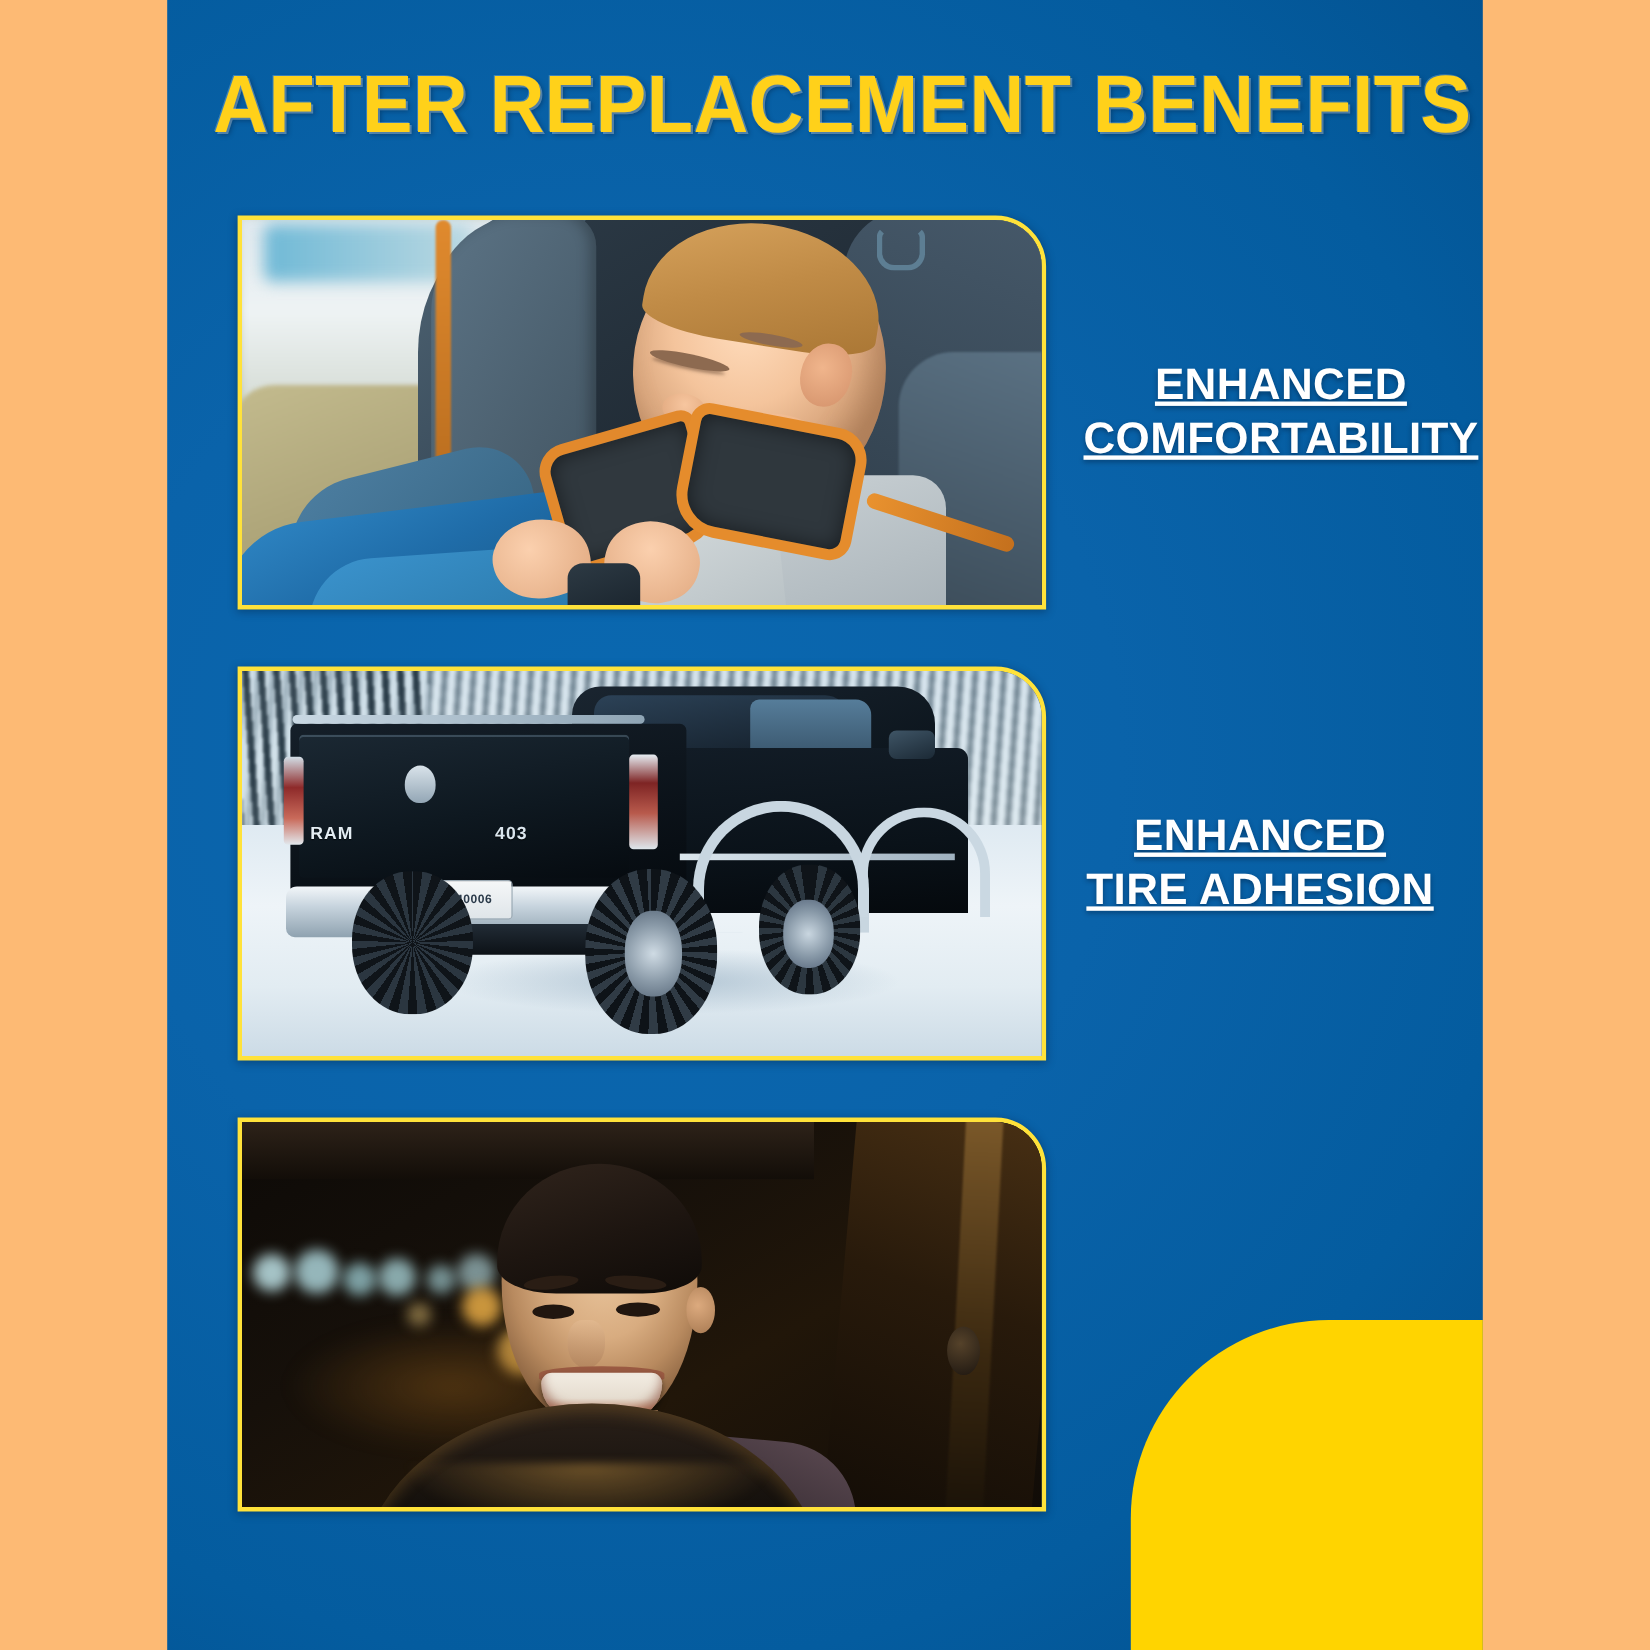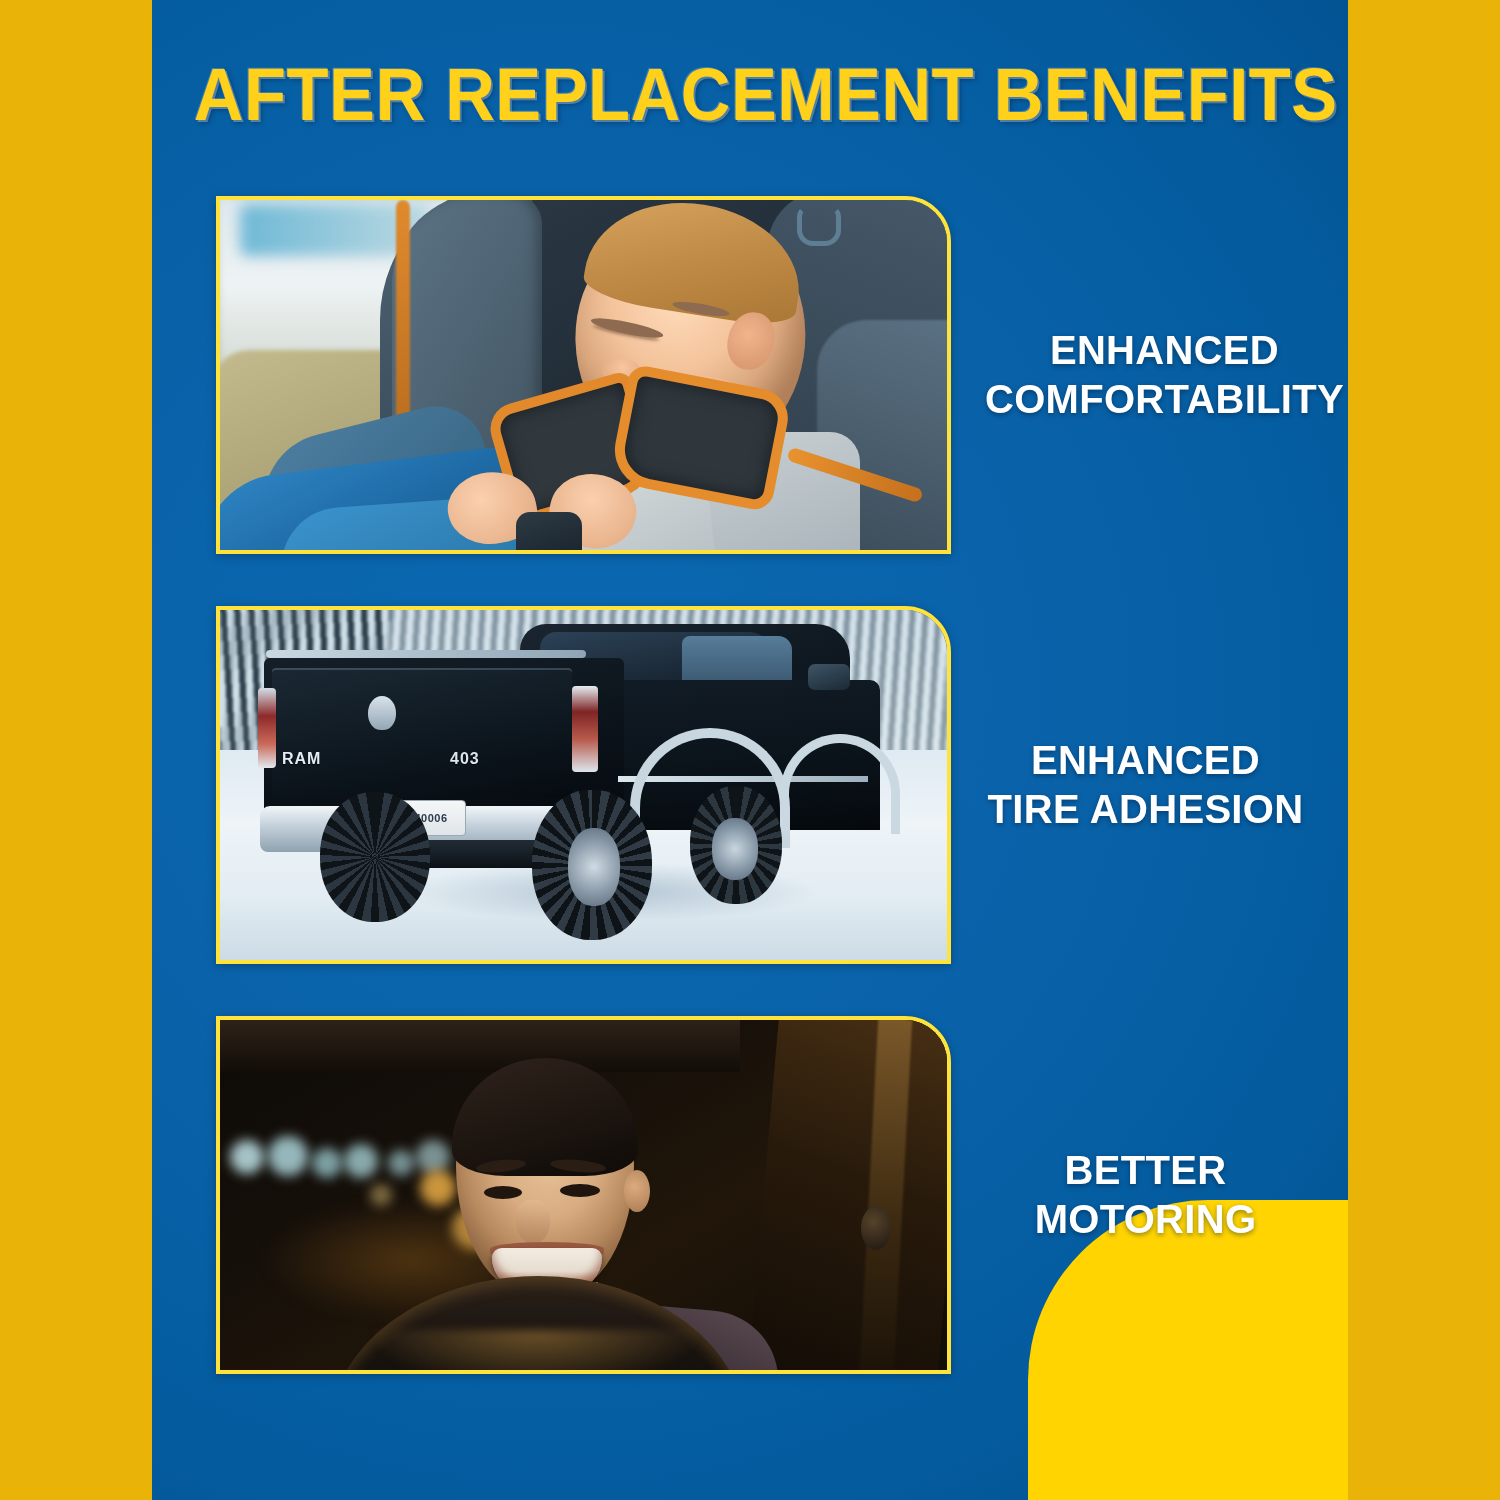--- a/index.html
+++ b/index.html
@@ -2,21 +2,21 @@
 <html><head>
 <meta charset="utf-8">
 <style>
   * { margin:0; padding:0; box-sizing:border-box; }
   html,body { width:1500px; height:1500px; background:#ffffff; }
   body { font-family:"Liberation Sans", sans-serif; overflow:hidden; }
 
   #stage {
     position:relative;
     width:1500px; height:1500px;
-    background:#eab308;
+    background:#fdba74;
   }
 
   
   .panel {
     position:absolute;
     left:152px; top:0; width:1196px; height:1500px;
     background:
       radial-gradient(120% 95% at 34% 46%, #0a68b0 0%, #0a63aa 32%, #045c9f 58%, #024e8b 82%, #013f74 100%);
     overflow:hidden;
   }
@@ -79,21 +79,21 @@
     padding-left:34px;
     padding-right:10px;
     text-align:center;
     color:#ffffff;
     font-weight:700;
     font-size:40px;
     line-height:1.22;
     letter-spacing:0.3px;
     text-shadow:0 2px 5px rgba(0,22,48,.45);
   }
-  .caption .ln { display:block; white-space:nowrap; }
+  .caption .ln { display:block; white-space:nowrap;text-decoration:underline; }
 
   
   .p1 { background:linear-gradient(160deg,#cfd8d2 0%,#b9bfa6 22%,#8e9478 42%,#4a5560 70%,#27323c 100%); }
   .p1 .window {
     position:absolute; left:-2px; top:-2px; width:300px; height:190px;
     background:linear-gradient(180deg,#dfe8ee 0%,#eef3f4 45%,#cfd6cd 100%);
     filter:blur(4px);
   }
   .p1 .win-blue {
     position:absolute; left:20px; top:4px; width:190px; height:52px;
@@ -635,20 +635,16 @@
           <div class="brow-r"></div>
           <div class="eye-l"></div>
           <div class="eye-r"></div>
           <div class="nose"></div>
           <div class="lip-top"></div>
           <div class="smile"></div>
           <div class="wheel"></div>
           <div class="wheel-sheen"></div>
         </div>
       </div>
-      <div class="caption">
-        <span class="ln">BETTER</span>
-        <span class="ln">MOTORING</span>
-      </div>
     </div>
 
   </div>
 </div>
 
 </body></html>

